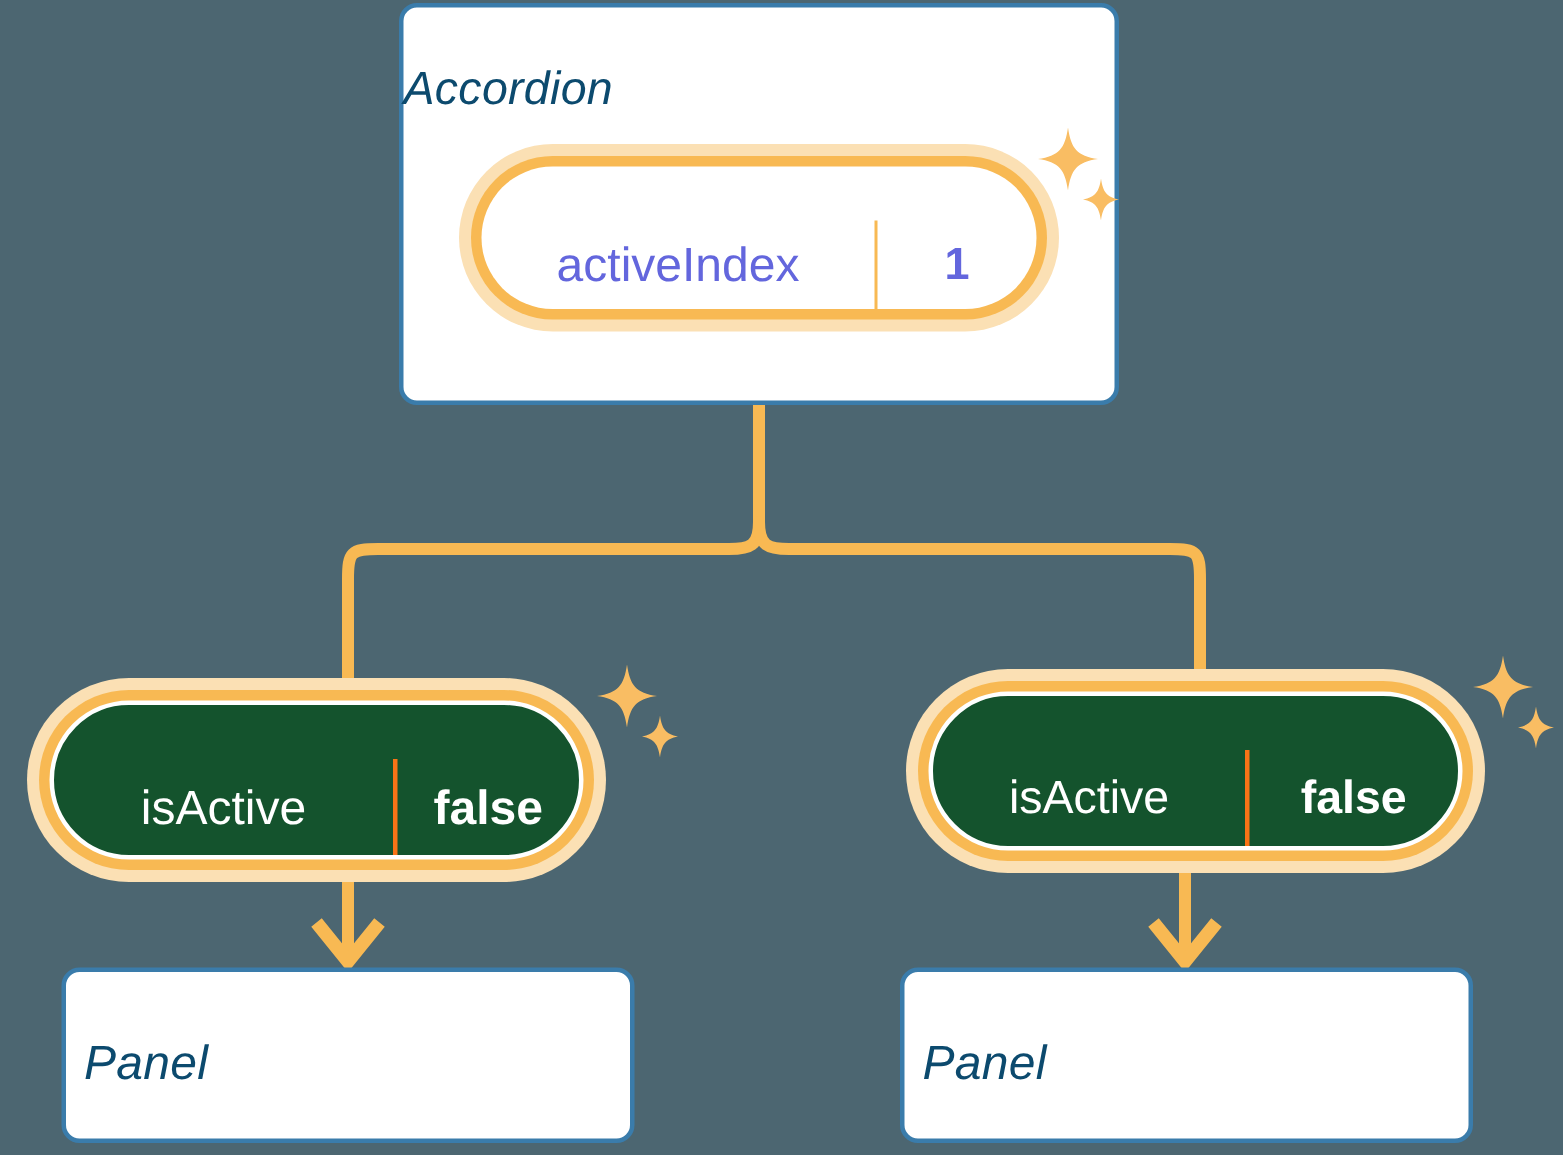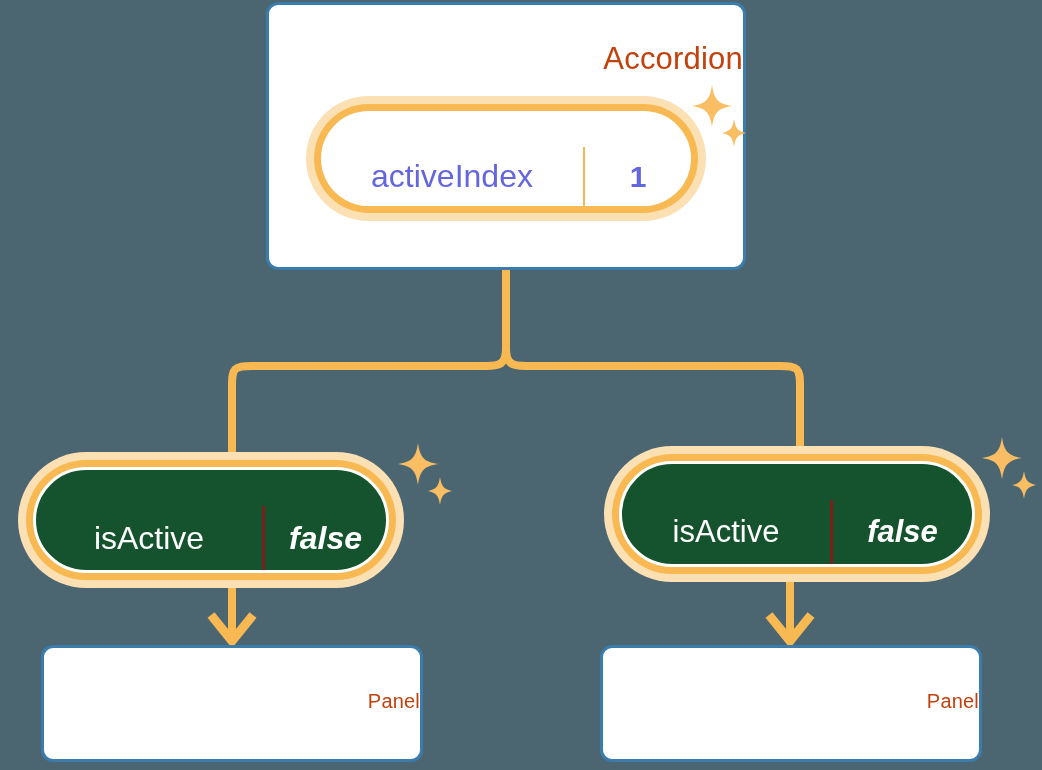--- a/index.html
+++ b/index.html
@@ -27,26 +27,27 @@
 
   
   .card {
     position: absolute;
     background: #ffffff;
     border: 3px solid #3a7cab;
     border-radius: 12px;
     box-sizing: border-box;
   }
   .card-title {
-    color: #c2410c;
+    color: #0c4a6e;
     font-size: 31px;
     font-weight: 400;
     letter-spacing: .2px;
-    text-align: right;
+    text-align: left;
     white-space: nowrap;
+    font-style: italic;
   }
 
   #accordion-card {
     left: 266px;
     top: 2px;
     width: 480px;
     height: 268px;
   }
   #accordion-card .card-title {
     position: absolute;
@@ -58,21 +59,22 @@
     width: 382px;
     height: 117px;
     top: 645px;
   }
   #panel-left  { left: 41px; }
   #panel-right { left: 600px; }
   .panel-card .card-title {
     position: absolute;
     left: 0; right: 0;
     top: 42px;
-    font-size: 20px;
+    font-size: 32px;
+    padding-left: 12px;
   }
 
   
   .pill-wrap {
     position: absolute;
   }
   
   .pill-halo {
     position: absolute;
     left: 0; top: 0;
@@ -124,22 +126,21 @@
   .pill-purple .pill-body {
     background: #14532d;
     border: 3px solid #ffffff;
     box-sizing: border-box;
   }
   .pill-purple .pill-key,
   .pill-purple .pill-val {
     color: #ffffff;
   }
   .pill-purple .pill-val {
-    border-left: 3px solid #7f1d1d;
-    font-style: italic;
+    border-left: 3px solid #f97316;
   }
 
   
   #pill-activeindex {
     left: 306px;
     top: 96px;
     width: 400px;
     height: 125px;
   }
   #pill-activeindex .pill-key { width: 262px; font-size: 32px; }

